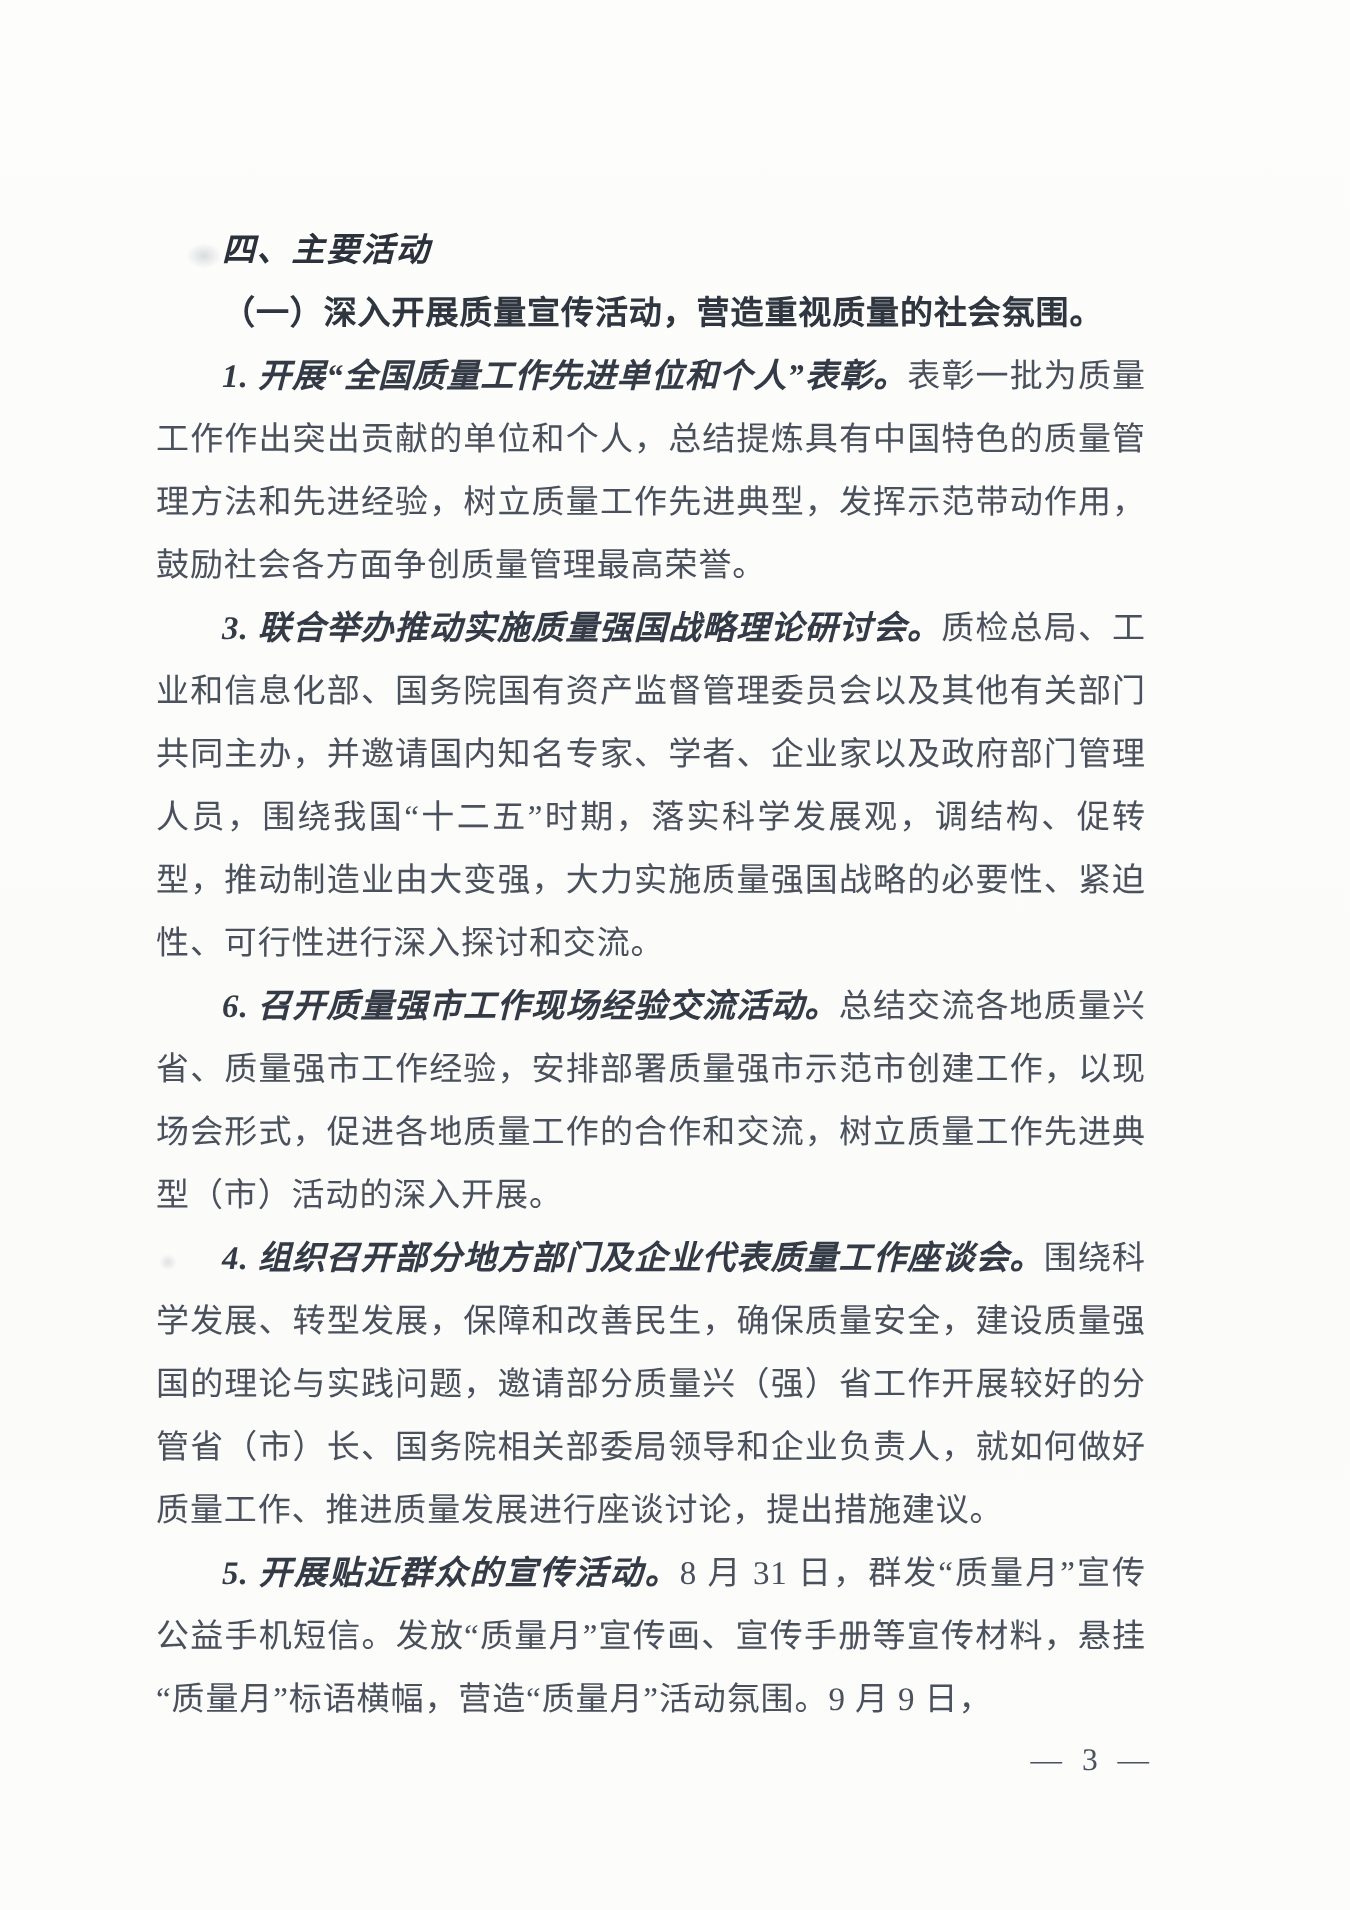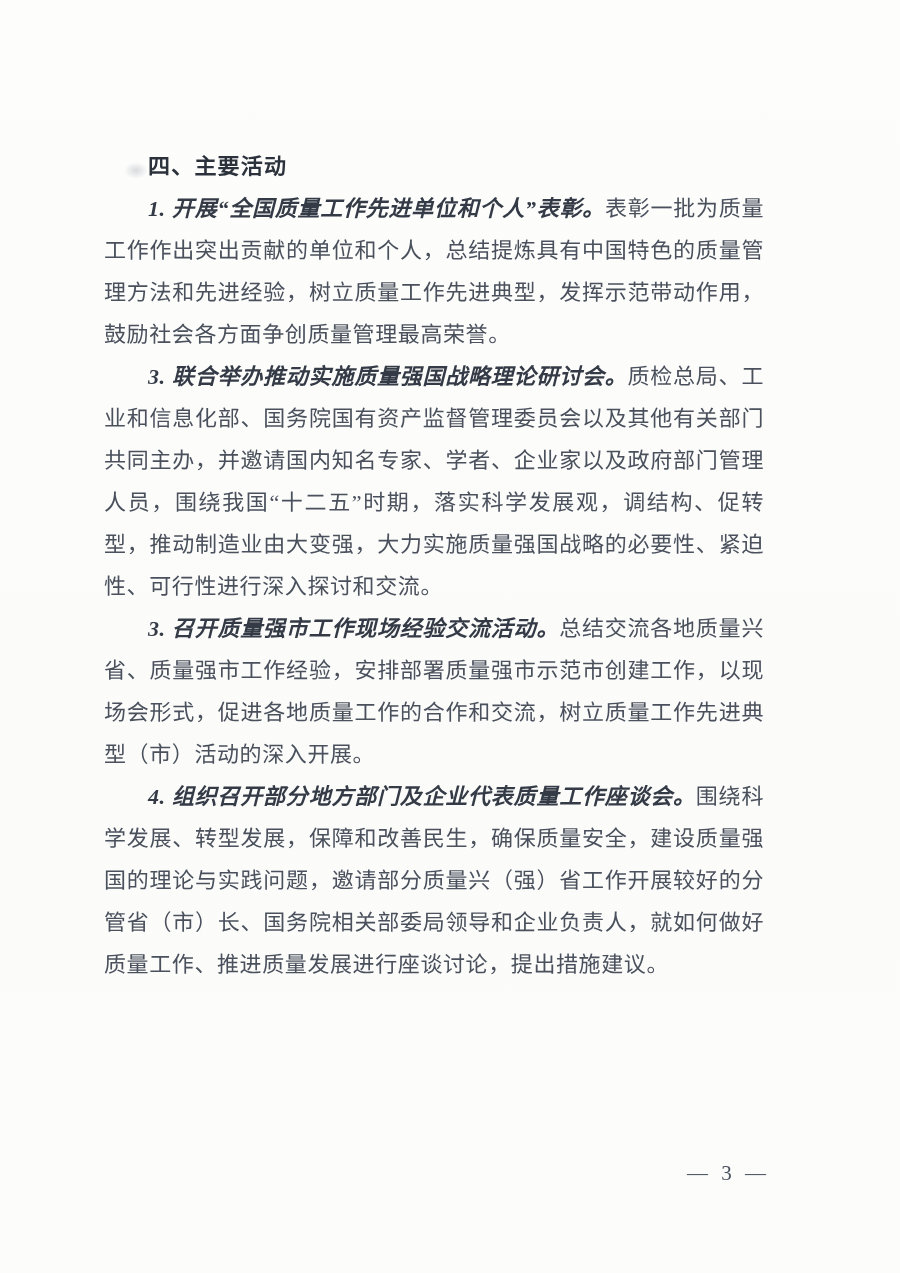--- a/index.html
+++ b/index.html
@@ -32,20 +32,21 @@
   }
   .text-block p {
     margin: 0;
     text-indent: 2em;
   }
   .h1 {
     font-weight: bold;
     color: #2c323c;
     font-family: "Liberation Sans", "DejaVu Sans", sans-serif;
     letter-spacing: 1.2px;
+    font-style: italic;
   }
   .h2 {
     font-weight: bold;
     color: #2f3640;
   }
   .para .lead {
     font-weight: bold;
     color: #343b46;
     font-style: italic;
   }
@@ -86,22 +87,24 @@
 </style>
 </head>
 <body>
 
 <div class="page">
   <span class="smudge smudge-1"></span>
   <span class="smudge smudge-2"></span>
 
   <div class="text-block">
     <p class="h1">四、主要活动</p>
+    <p class="h2">（一）深入开展质量宣传活动，营造重视质量的社会氛围。</p>
     <div id="paragraphs">
         <p class="para"><span class="lead">1. 开展“全国质量工作先进单位和个人”表彰。</span><span class="rest">表彰一批为质量工作作出突出贡献的单位和个人，总结提炼具有中国特色的质量管理方法和先进经验，树立质量工作先进典型，发挥示范带动作用，鼓励社会各方面争创质量管理最高荣誉。</span></p>
         <p class="para"><span class="lead">3. 联合举办推动实施质量强国战略理论研讨会。</span><span class="rest">质检总局、工业和信息化部、国务院国有资产监督管理委员会以及其他有关部门共同主办，并邀请国内知名专家、学者、企业家以及政府部门管理人员，围绕我国“十二五”时期，落实科学发展观，调结构、促转型，推动制造业由大变强，大力实施质量强国战略的必要性、紧迫性、可行性进行深入探讨和交流。</span></p>
-        <p class="para"><span class="lead">3. 召开质量强市工作现场经验交流活动。</span><span class="rest">总结交流各地质量兴省、质量强市工作经验，安排部署质量强市示范市创建工作，以现场会形式，促进各地质量工作的合作和交流，树立质量工作先进典型（市）活动的深入开展。</span></p>
+        <p class="para"><span class="lead">6. 召开质量强市工作现场经验交流活动。</span><span class="rest">总结交流各地质量兴省、质量强市工作经验，安排部署质量强市示范市创建工作，以现场会形式，促进各地质量工作的合作和交流，树立质量工作先进典型（市）活动的深入开展。</span></p>
         <p class="para"><span class="lead">4. 组织召开部分地方部门及企业代表质量工作座谈会。</span><span class="rest">围绕科学发展、转型发展，保障和改善民生，确保质量安全，建设质量强国的理论与实践问题，邀请部分质量兴（强）省工作开展较好的分管省（市）长、国务院相关部委局领导和企业负责人，就如何做好质量工作、推进质量发展进行座谈讨论，提出措施建议。</span></p>
+        <p class="para"><span class="lead">5. 开展贴近群众的宣传活动。</span><span class="rest">8 月 31 日，群发“质量月”宣传公益手机短信。发放“质量月”宣传画、宣传手册等宣传材料，悬挂“质量月”标语横幅，营造“质量月”活动氛围。9 月 9 日，</span></p>
       </div>
   </div>
 
   <div class="page-number">— 3 —</div>
 </div>
 
 </body></html>

